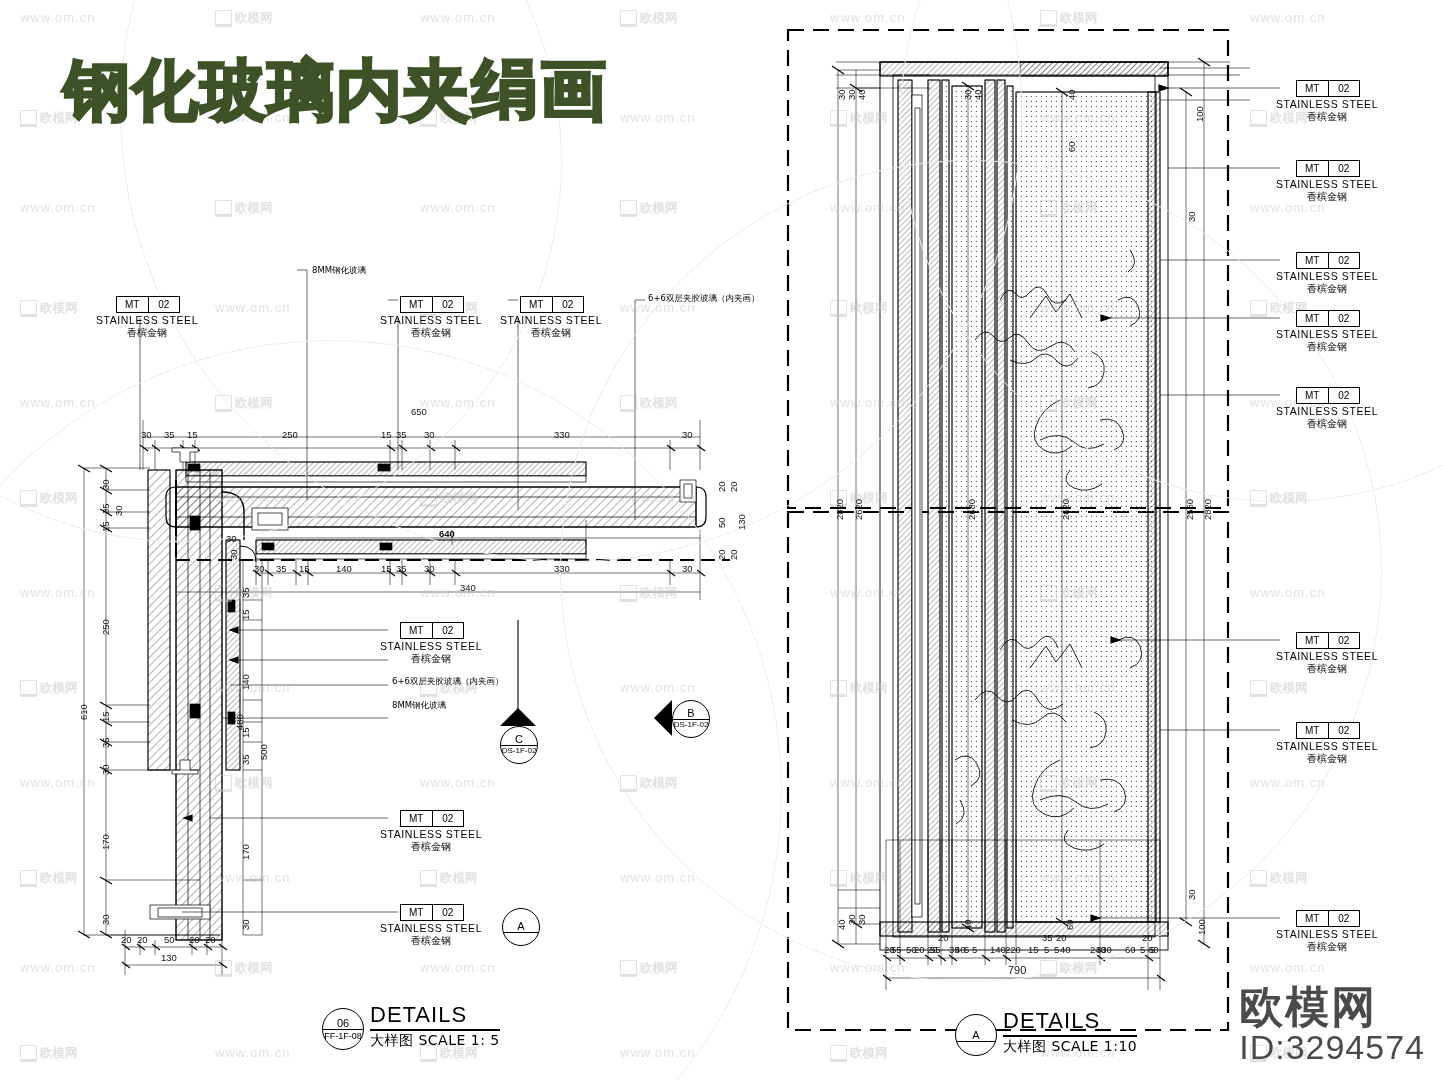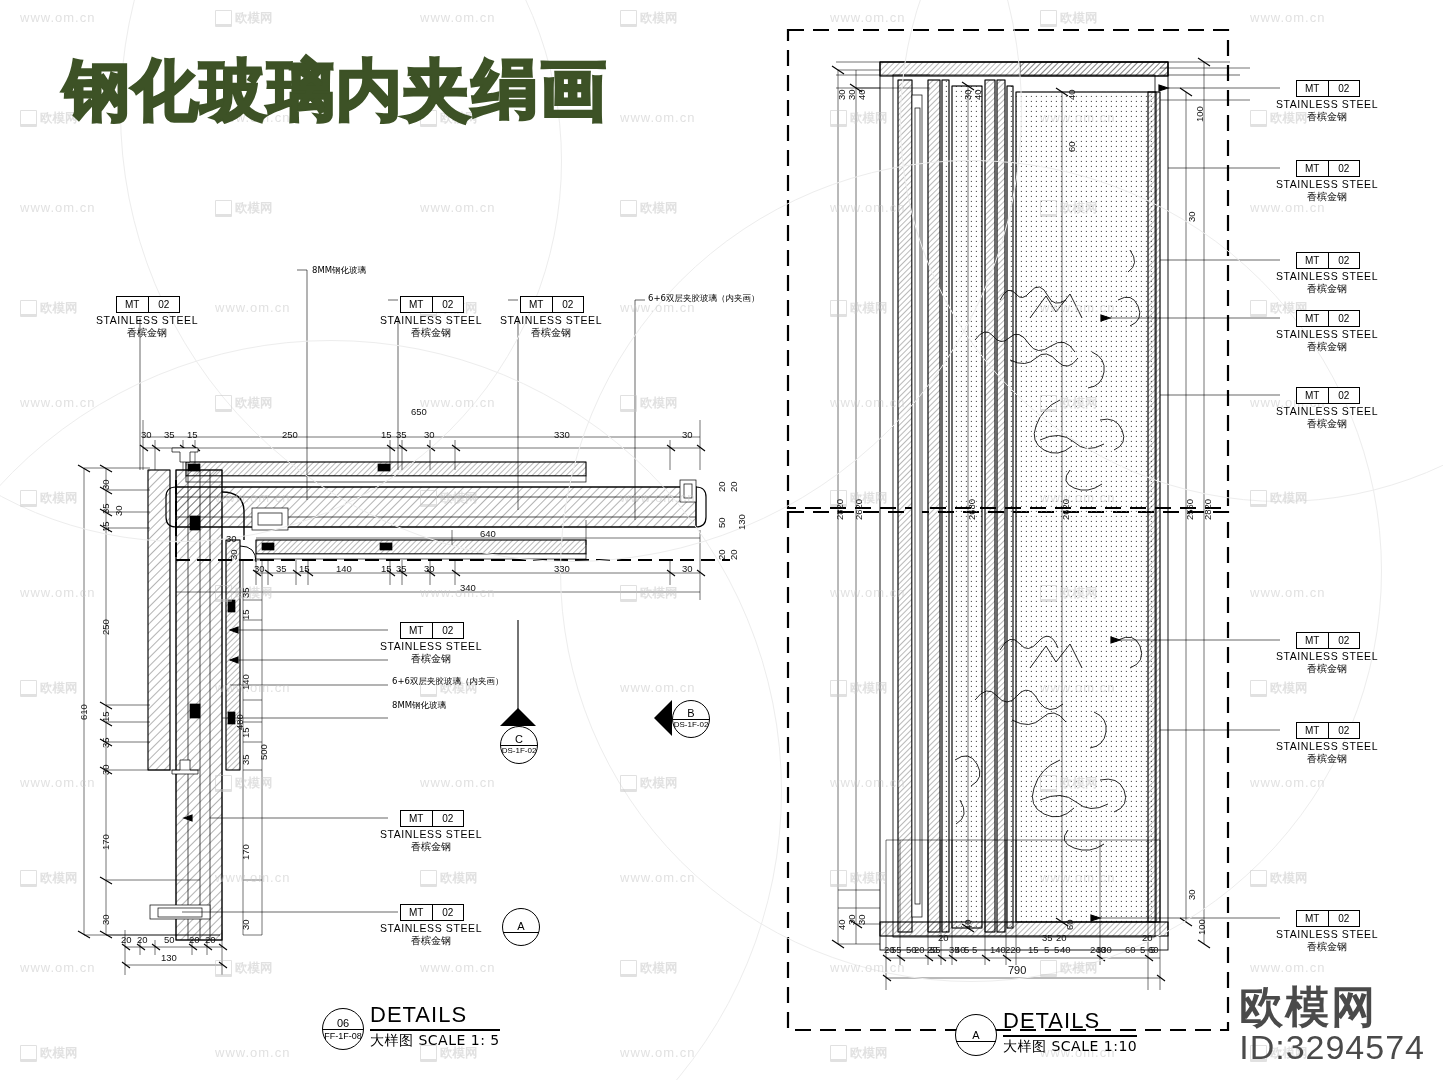--- a/index.html
+++ b/index.html
@@ -735,21 +735,21 @@
   <div class="dim" style="left:141px;top:429px;">30</div>
   <div class="dim" style="left:164px;top:429px;">35</div>
   <div class="dim" style="left:187px;top:429px;">15</div>
   <div class="dim" style="left:282px;top:429px;">250</div>
   <div class="dim" style="left:381px;top:429px;">15</div>
   <div class="dim" style="left:396px;top:429px;">35</div>
   <div class="dim" style="left:424px;top:429px;">30</div>
   <div class="dim" style="left:554px;top:429px;">330</div>
   <div class="dim" style="left:682px;top:429px;">30</div>
 
-  <div class="dim" style="left:480px;top:528px;">640</div>
+  <div class="dim" style="left:439px;top:528px;font-weight:bold;">640</div>
   <div class="dim" style="left:254px;top:563px;">30</div>
   <div class="dim" style="left:276px;top:563px;">35</div>
   <div class="dim" style="left:299px;top:563px;">15</div>
   <div class="dim" style="left:336px;top:563px;">140</div>
   <div class="dim" style="left:381px;top:563px;">15</div>
   <div class="dim" style="left:396px;top:563px;">35</div>
   <div class="dim" style="left:424px;top:563px;">30</div>
   <div class="dim" style="left:554px;top:563px;">330</div>
   <div class="dim" style="left:682px;top:563px;">30</div>
   <div class="dim" style="left:460px;top:582px;">340</div>

